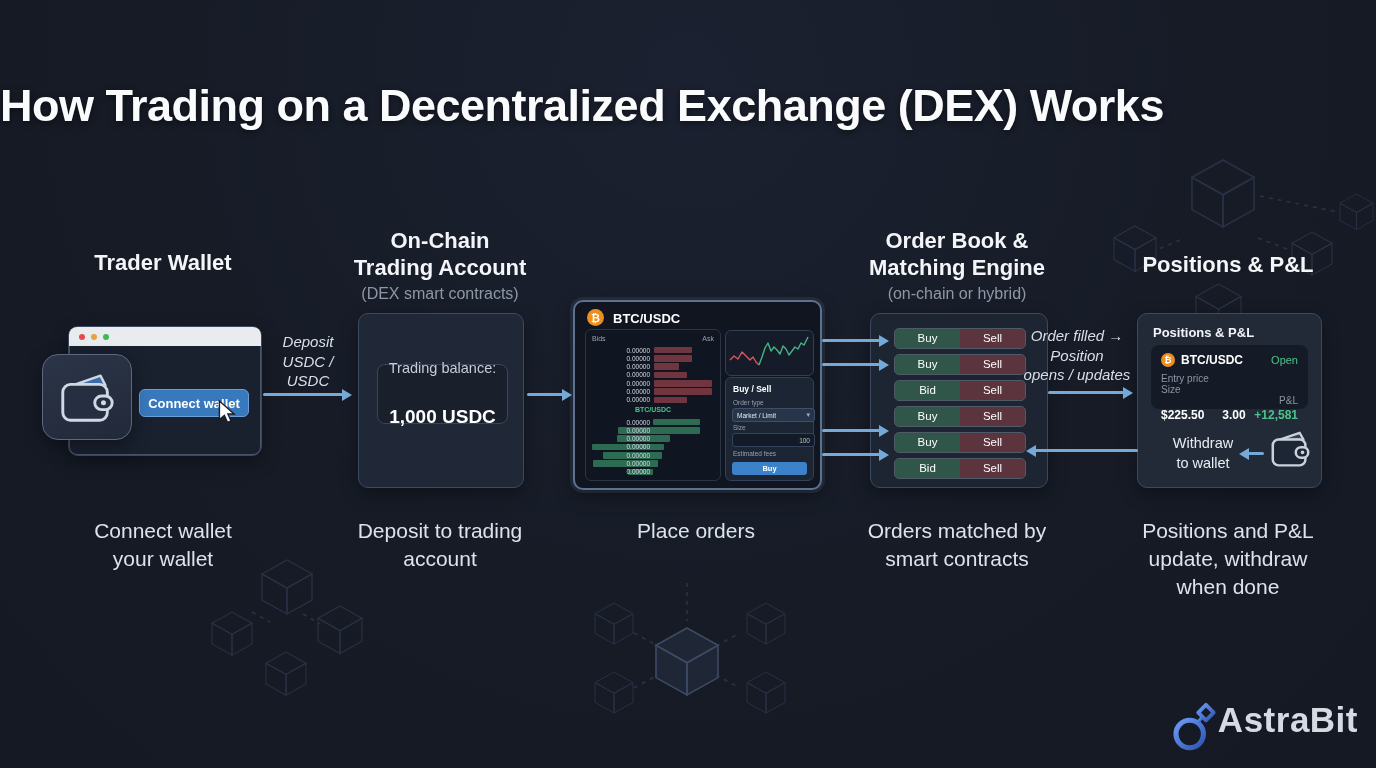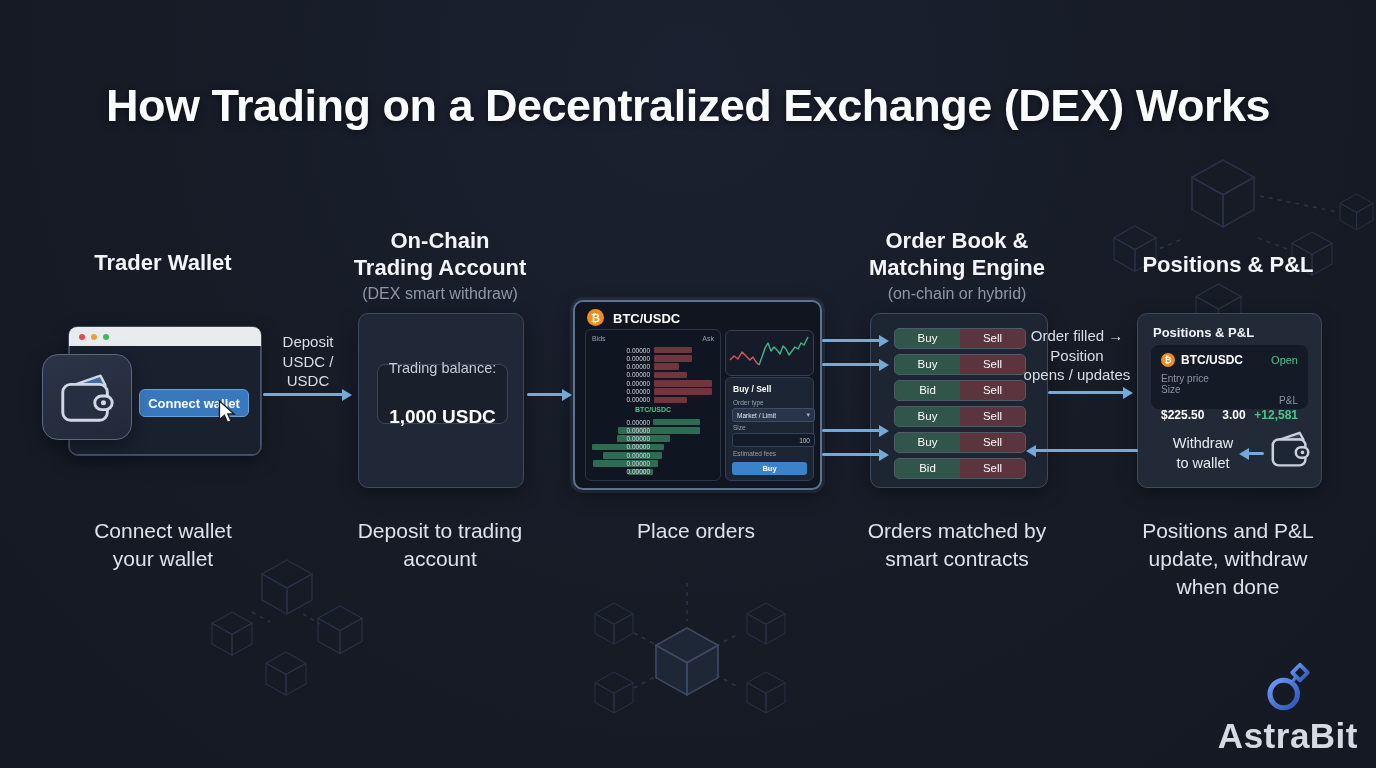--- a/index.html
+++ b/index.html
@@ -3,26 +3,26 @@
 <meta charset="utf-8">
 <style>
   html,body { margin:0; padding:0; background:#12161f; }
   .canvas {
     position:relative; width:1376px; height:768px; overflow:hidden;
     background:radial-gradient(ellipse at 50% 10%, #1b2130 0%, #161b26 55%, #141924 100%);
     font-family:"Liberation Sans", sans-serif; color:#e8ecf2;
   }
   .abs { position:absolute; }
   
-  .title { top:80px; left:0; width:1376px; text-align:center; font-size:45px; font-weight:700;
+  .title { top:80px; left:0; width:1376px; font-size:45px; font-weight:700;
            color:#fafbfd; letter-spacing:-0.5px; text-shadow:0 2px 6px rgba(0,0,0,.5); }
   .col-head { text-align:center; font-weight:700; font-size:22px; color:#f3f5f8; line-height:27px; }
   .col-sub  { text-align:center; font-size:16px; color:#8e98a6; line-height:22px; margin-top:2px; font-weight:400; }
   .caption  { text-align:center; font-size:21px; color:#dde3ea; line-height:28px; font-weight:400; }
-  .flow-label { text-align:center; font-size:15px; color:#d9dfe7; line-height:19.5px; }
+  .flow-label { text-align:center; font-size:15px; color:#d9dfe7; line-height:19.5px;font-style:italic; }
   
   .arrow { position:absolute; height:3px; background:#74a9d8; border-radius:2px; z-index:6; }
   .arrow-r::after { content:''; position:absolute; right:-9px; top:50%; transform:translateY(-50%);
     border-left:10px solid #74a9d8; border-top:6px solid transparent; border-bottom:6px solid transparent; }
   .arrow-l::before { content:''; position:absolute; left:-9px; top:50%; transform:translateY(-50%);
     border-right:10px solid #74a9d8; border-top:6px solid transparent; border-bottom:6px solid transparent; }
   
   .card { position:absolute; background:#202837; border:1.5px solid #3d4a5e; border-radius:10px;
           box-shadow:0 6px 18px rgba(0,0,0,.35); }
   
@@ -98,21 +98,21 @@
   .pos-grid { display:flex; margin-top:6px; }
   .pos-grid span:nth-child(1) { width:46%; }
   .pos-grid span:nth-child(2) { width:24%; }
   .pos-grid span:nth-child(3) { flex:1; text-align:right; }
   .pos-lbl { font-size:10px; color:#8b95a4;flex-direction:column; }
   .pos-val { font-size:12px; font-weight:700; color:#fff; margin-top:2px; }
   .pnl-green { color:#4cc38a; }
   .withdraw { position:absolute; left:5px; top:119px; width:120px; text-align:center; font-size:14.5px;
               line-height:20px; color:#e8ecf1; }
   
-  .logo { right:18px; bottom:12px; display:flex; align-items:center; z-index:5;flex-direction:column; }
+  .logo { right:18px; bottom:12px; display:flex; align-items:flex-start; z-index:5; }
   .logo-text { font-size:35px; font-weight:700; color:#d6dbe3; letter-spacing:0.5px; }
   .bgsvg { position:absolute; top:0; left:0; z-index:0; }
   .cube { stroke:#3a4763; fill:none; stroke-width:2.6; opacity:.5; }
   .cube-solid { stroke:#4b5a78; fill:rgba(44,56,76,.55); stroke-width:2.6; opacity:.75; }
   .dash { stroke:#3a4763; stroke-width:1.6; stroke-dasharray:4 5; opacity:.55; fill:none; }
   .z4 { z-index:4; } .z5 { z-index:5; }
 </style>
 </head>
 <body>
 
@@ -162,21 +162,21 @@
   <div class="abs title">How Trading on a Decentralized Exchange (DEX) Works</div>
 
   <div class="abs z4" style="left:13px; top:249px; width:300px;">
     <div class="col-head">Trader Wallet</div>
   </div>
   <div class="abs z4" style="left:290px; top:227px; width:300px;">
     <div class="col-head">
       <div>On-Chain</div>
       <div>Trading Account</div>
     </div>
-    <div class="col-sub">(DEX smart withdraw)</div>
+    <div class="col-sub">(DEX smart contracts)</div>
   </div>
   <div class="abs z4" style="left:807px; top:227px; width:300px;">
     <div class="col-head">
       <div>Order Book &amp;</div>
       <div>Matching Engine</div>
     </div>
     <div class="col-sub">(on-chain or hybrid)</div>
   </div>
   <div class="abs z4" style="left:1078px; top:251px; width:300px;">
     <div class="col-head">Positions &amp; P&amp;L</div>

